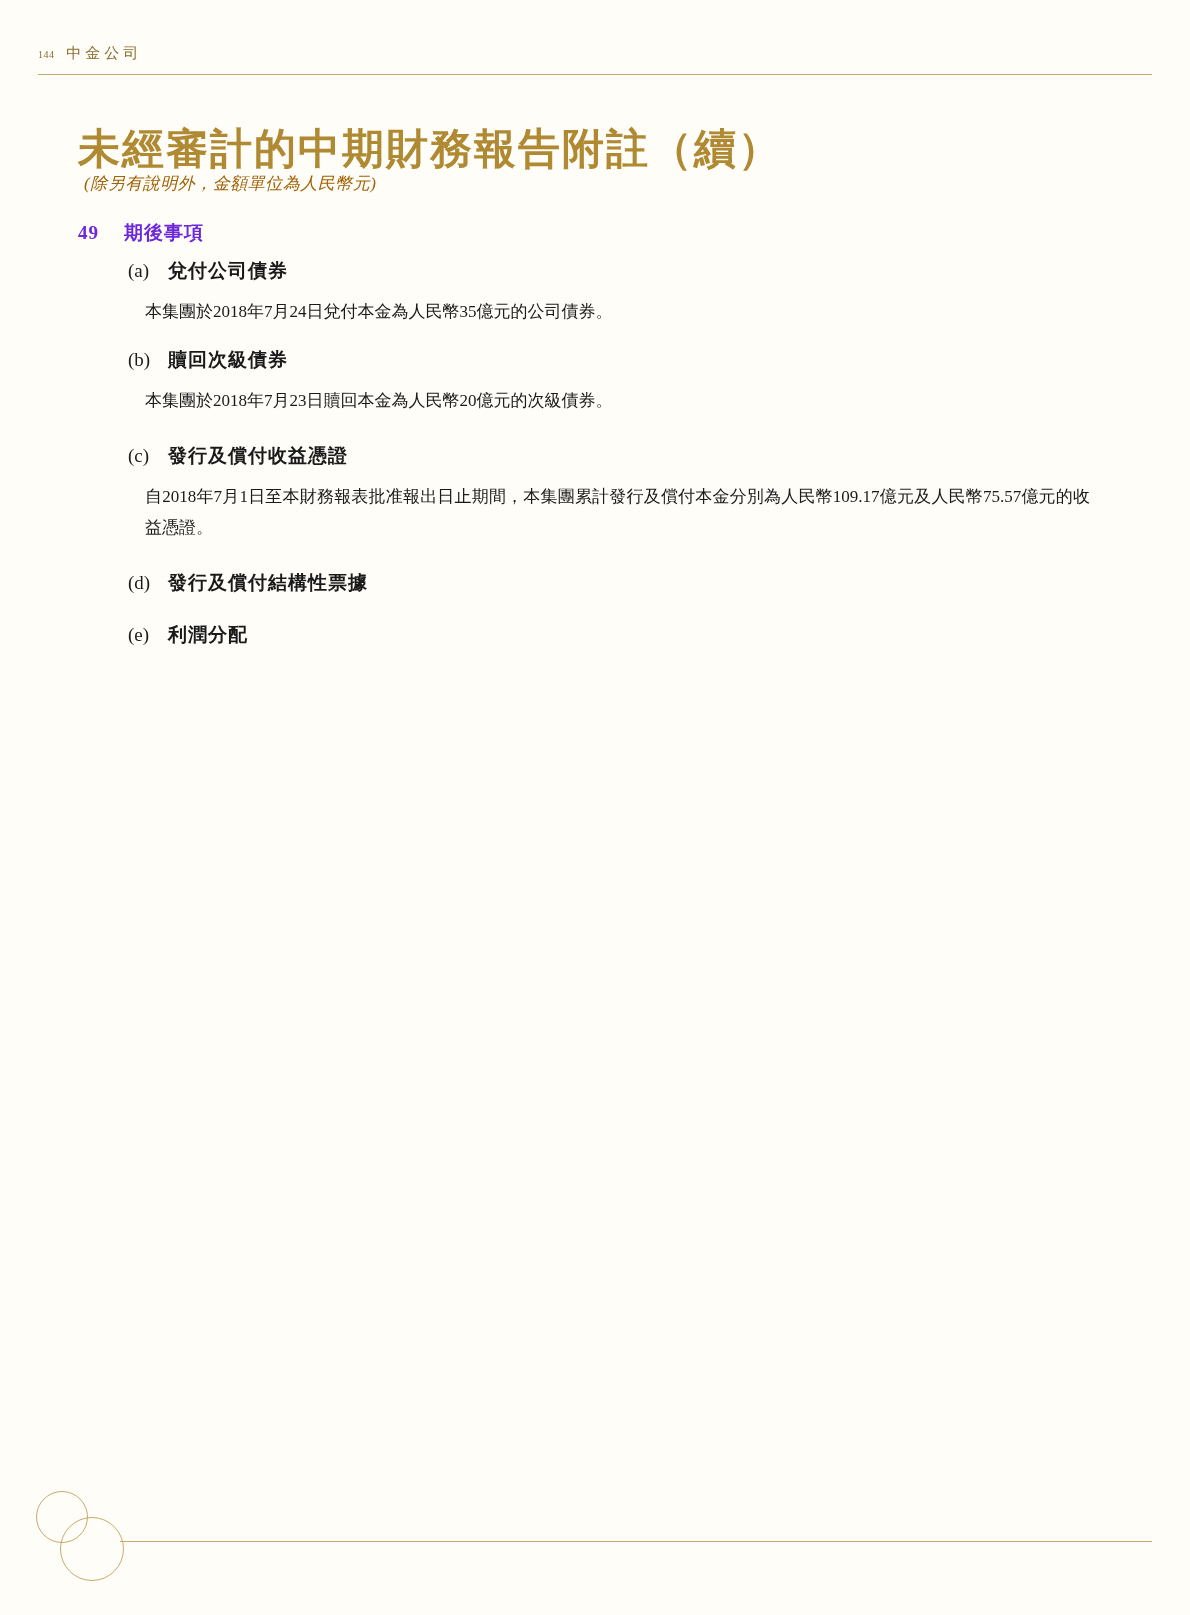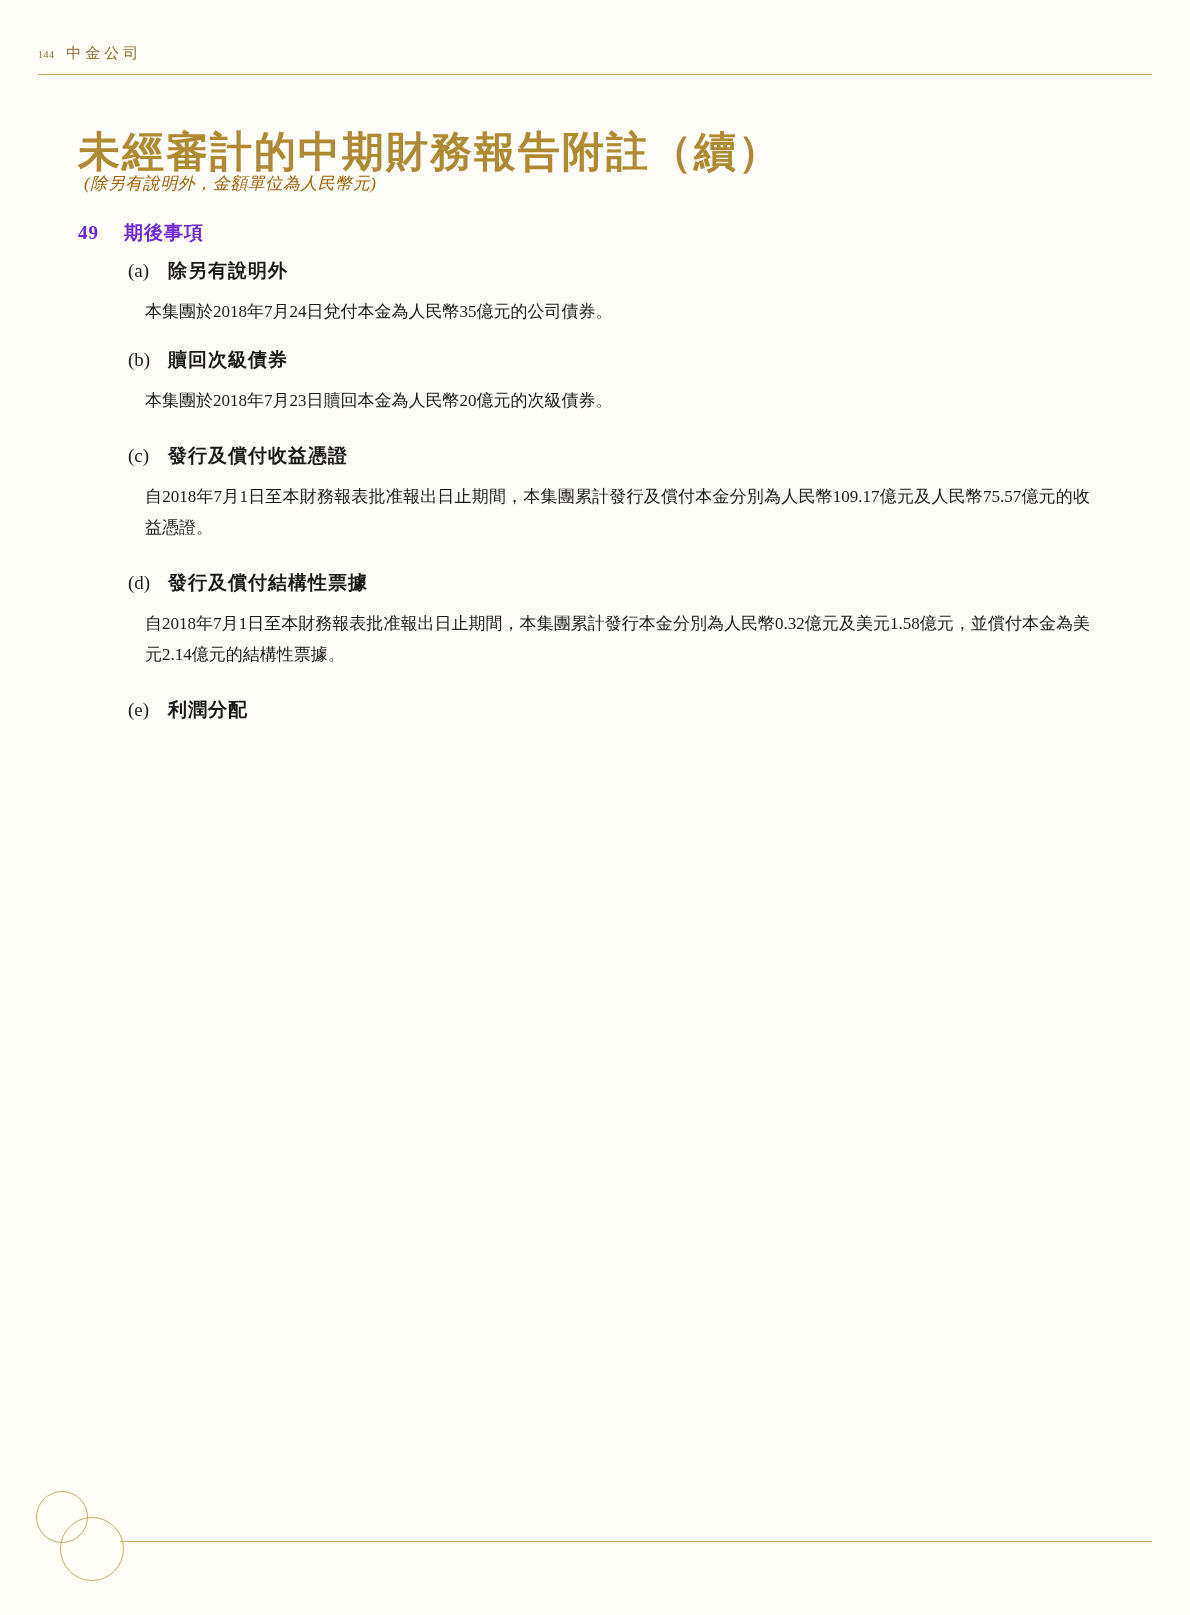--- a/index.html
+++ b/index.html
@@ -55,21 +55,21 @@
   
   .title {
     position: absolute;
     left: 78px;
     top: 98px;
     font-size: 42px;
     line-height: 1.25;
     color: #b08a32;
     font-weight: bold;
     letter-spacing: 2px;
-    font-family: Liberation Serif, serif;
+    font-family: Liberation Mono, monospace;
     white-space: nowrap;
   }
   .subtitle {
     position: absolute;
     left: 84px;
     top: 172px;
     font-size: 17px;
     font-style: italic;
     color: #a16207;
     letter-spacing: 0.5px;
@@ -185,21 +185,21 @@
 
   <div class="note-head">
     <span class="num">49</span><span>期後事項</span>
   </div>
 
   <div class="items">
 
     <div class="item">
       <div class="item-head">
         <span class="item-label">(a)</span>
-        <span class="item-title">除另有說明外</span>
+        <span class="item-title">兌付公司債券</span>
       </div>
       <div class="item-body">本集團於2018年7月24日兌付本金為人民幣35億元的公司債券。</div>
     </div>
 
     <div class="item gap-b">
       <div class="item-head">
         <span class="item-label">(b)</span>
         <span class="item-title">贖回次級債券</span>
       </div>
       <div class="item-body">本集團於2018年7月23日贖回本金為人民幣20億元的次級債券。</div>
@@ -211,21 +211,20 @@
         <span class="item-title">發行及償付收益憑證</span>
       </div>
       <div class="item-body">自2018年7月1日至本財務報表批准報出日止期間，本集團累計發行及償付本金分別為人民幣109.17億元及人民幣75.57億元的收益憑證。</div>
     </div>
 
     <div class="item gap-c">
       <div class="item-head">
         <span class="item-label">(d)</span>
         <span class="item-title">發行及償付結構性票據</span>
       </div>
-      <div class="item-body">自2018年7月1日至本財務報表批准報出日止期間，本集團累計發行本金分別為人民幣0.32億元及美元1.58億元，並償付本金為美元2.14億元的結構性票據。</div>
     </div>
 
     <div class="item">
       <div class="item-head">
         <span class="item-label">(e)</span>
         <span class="item-title">利潤分配</span>
       </div>
     </div>
 
   </div>

